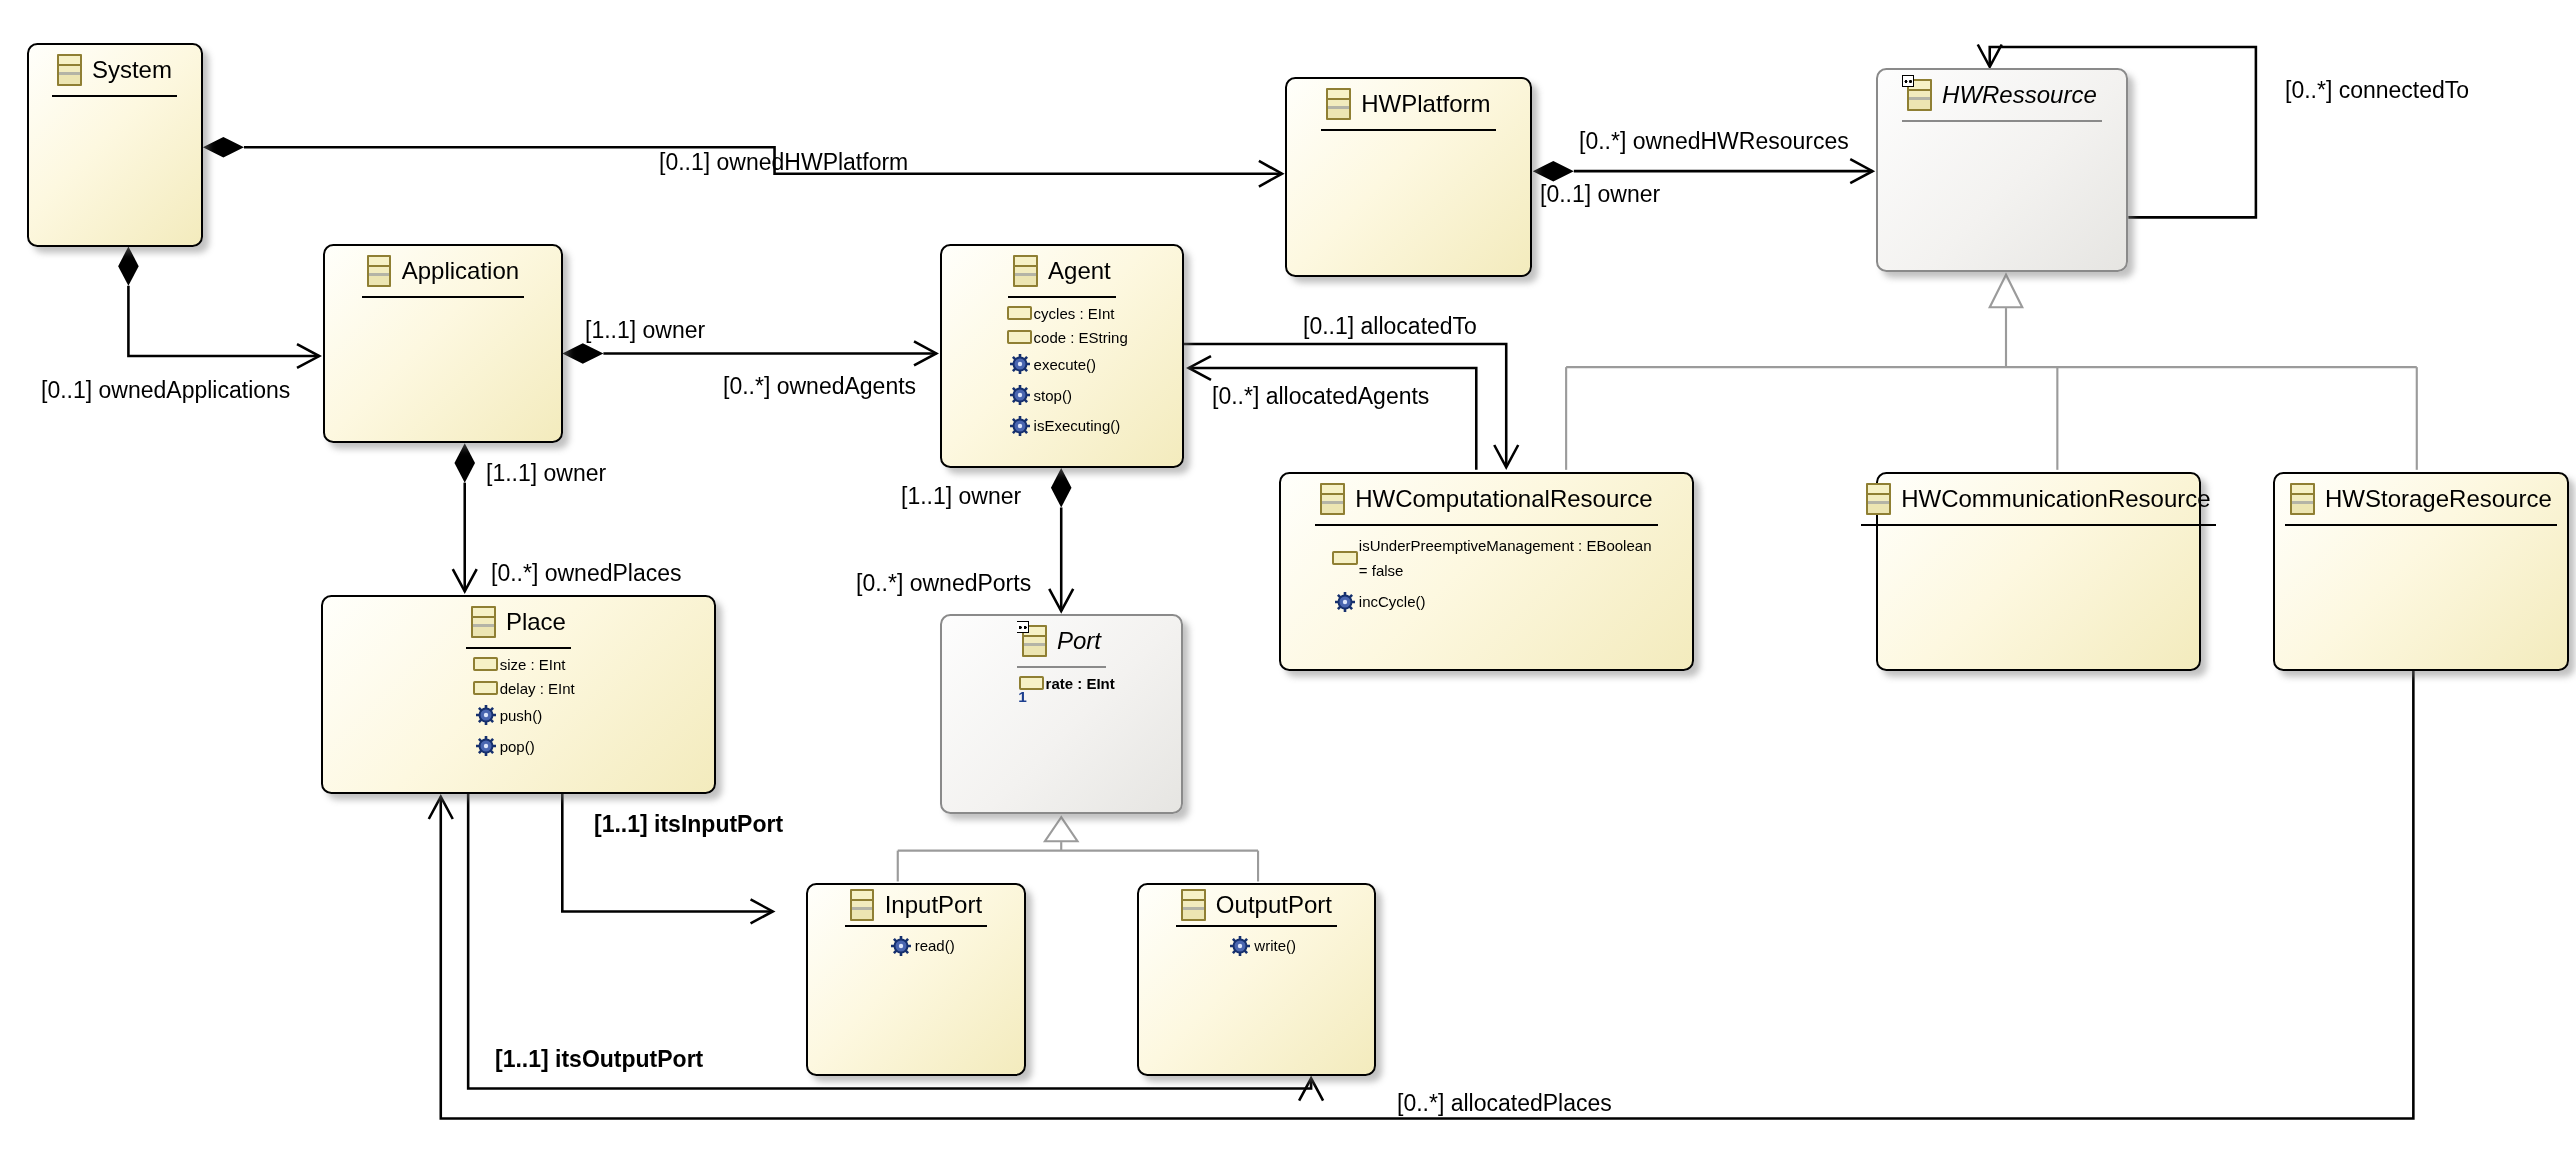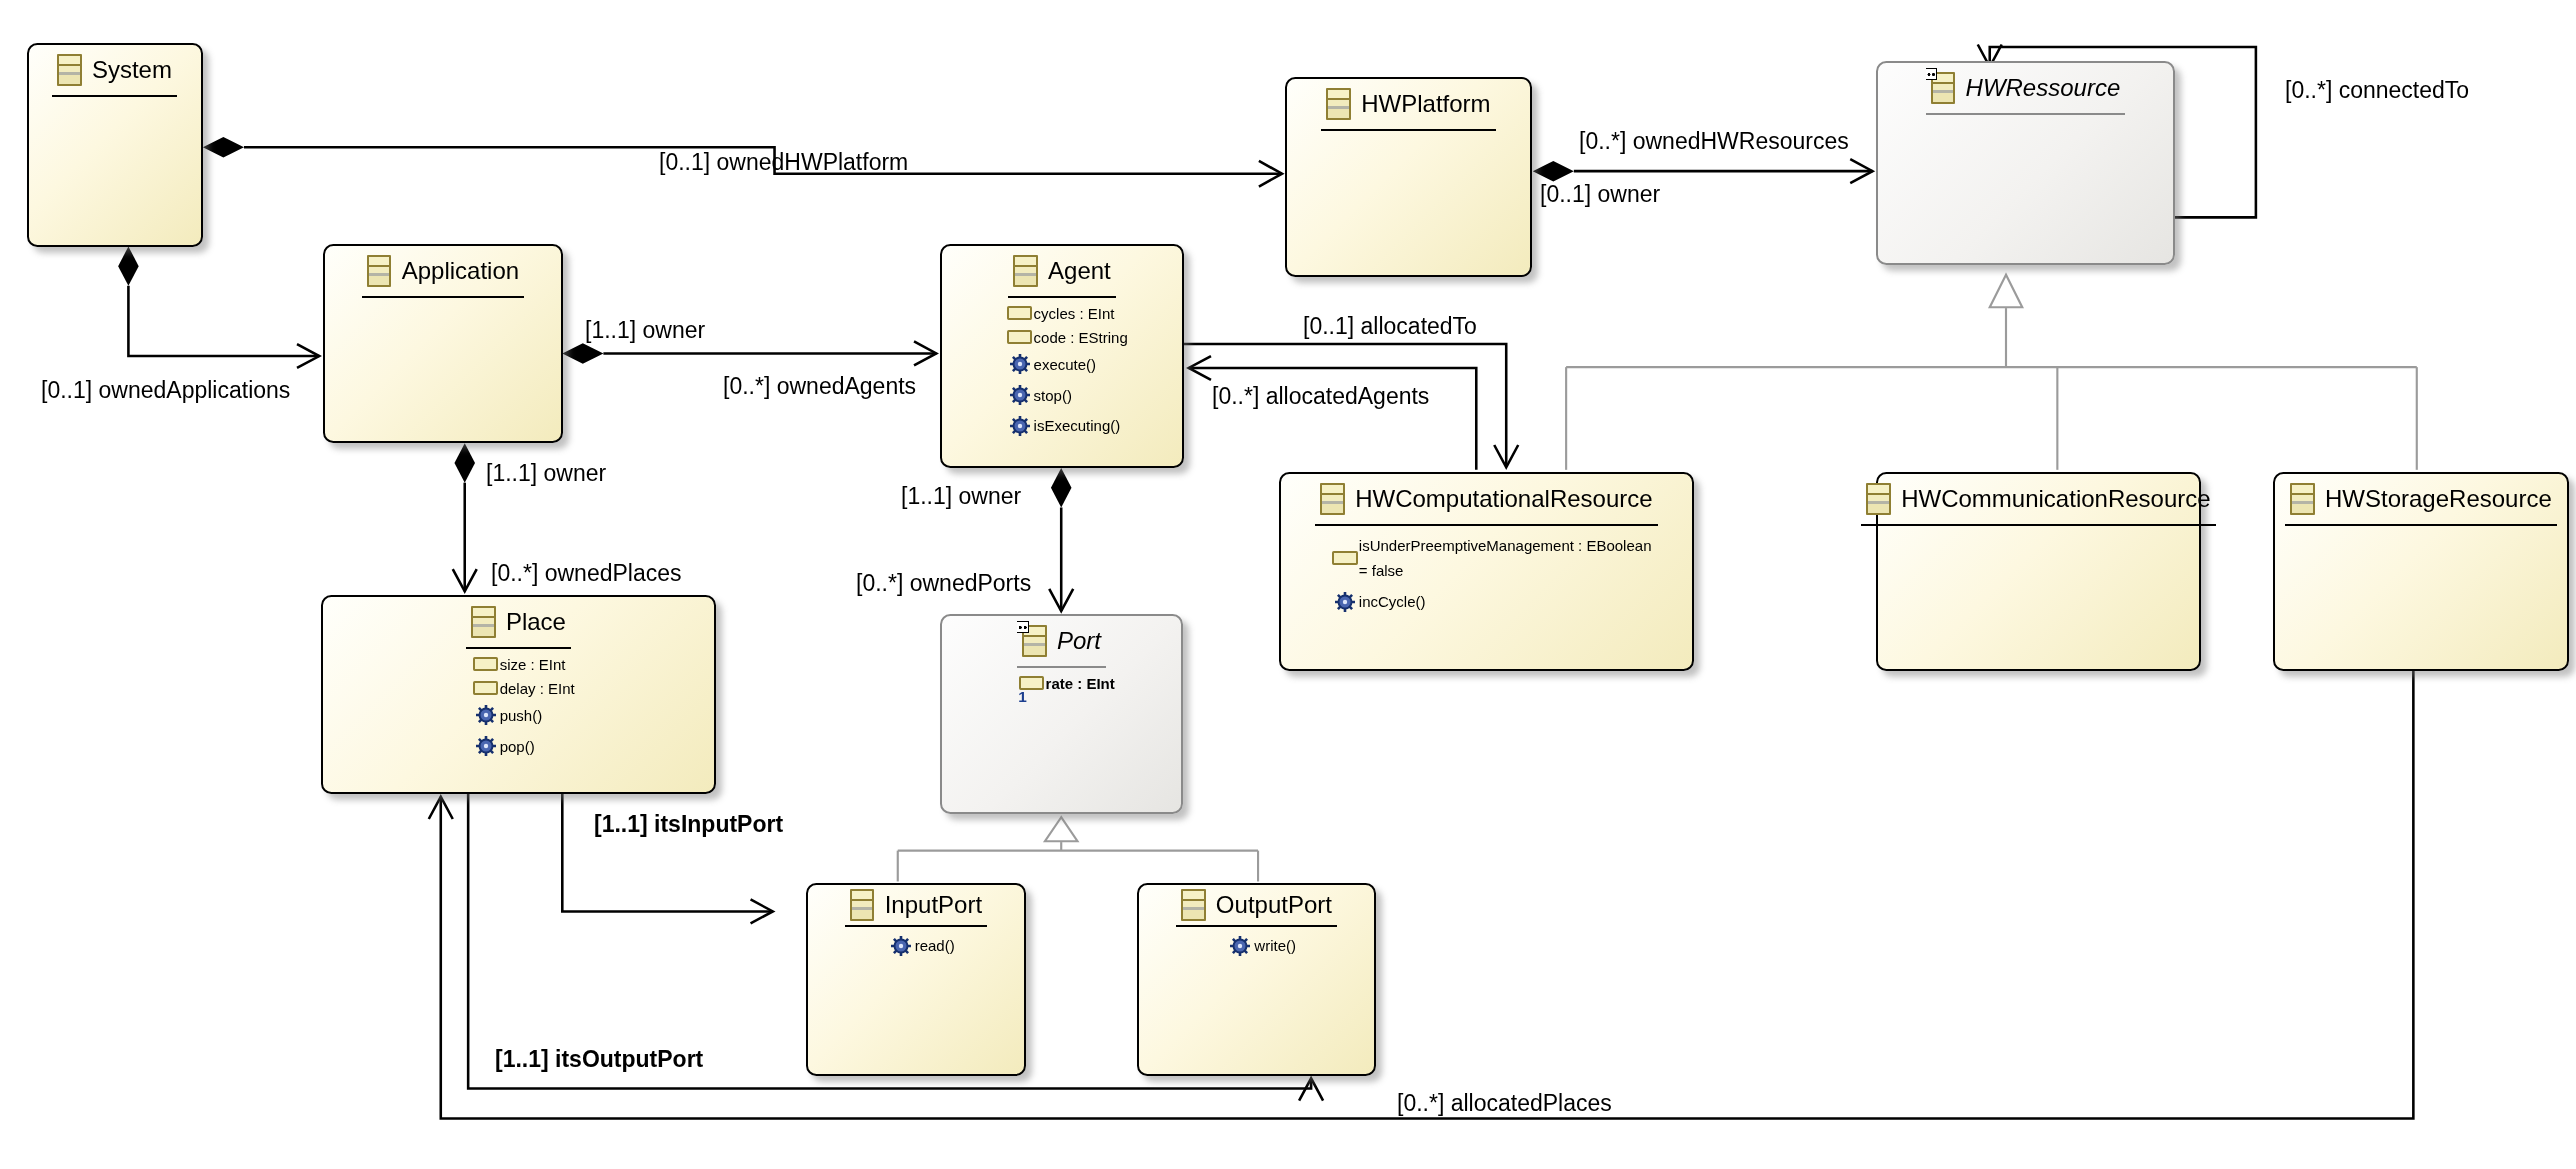--- a/index.html
+++ b/index.html
@@ -66,21 +66,21 @@
   
   .aicon{display:inline-block;width:21.4px;height:10.3px;border:2.1px solid #8f7f33;border-radius:1.7px;background:#f6f1c6;position:relative;}
   .idone{position:absolute;left:-2.6px;top:11px;font-style:normal;font-weight:bold;font-size:15.4px;color:#1d3f8f;line-height:15.4px;}
   .idone::after{content:"1";}
   .gear{width:24px;height:24px;flex:0 0 auto;}
   
   #box-system{left:26.5px;top:43px;width:176px;height:204px}
   #box-application{left:323px;top:244px;width:240px;height:199px}
   #box-agent{left:940px;top:244px;width:244px;height:224px}
   #box-hwplatform{left:1285px;top:77px;width:247px;height:200px}
-  #box-hwressource{left:1876px;top:61px;width:299px;height:204px}
+  #box-hwressource{left:1876px;top:68px;width:252px;height:204px}
   #box-hwcomputational{left:1279px;top:472px;width:415px;height:199px}
   #box-hwcommunication{left:1876px;top:472px;width:325px;height:199px}
   #box-hwstorage{left:2273px;top:472px;width:296px;height:199px}
   #box-place{left:321px;top:595px;width:395px;height:199px}
   #box-port{left:940px;top:614px;width:243px;height:200px}
   #box-inputport{left:806px;top:883px;width:220px;height:193px}
   #box-outputport{left:1137px;top:883px;width:239px;height:193px}
 </style>
 </head>
 <body>

